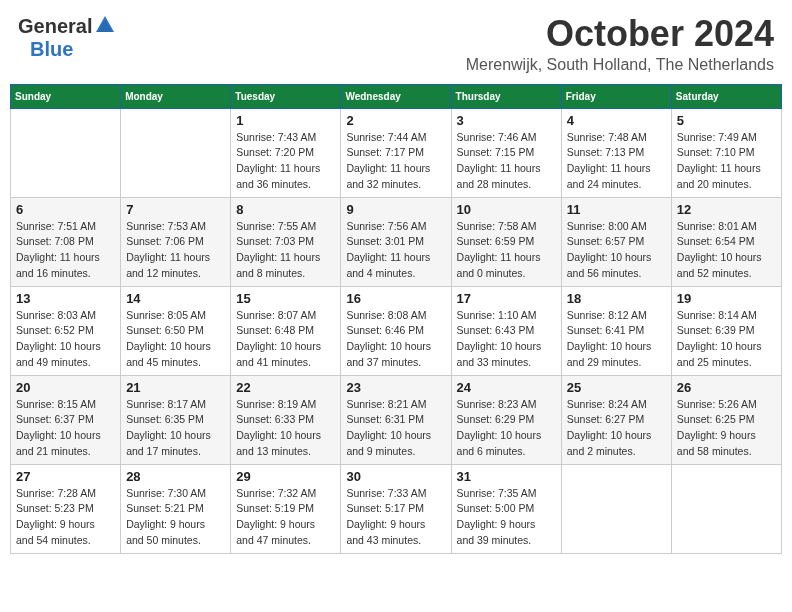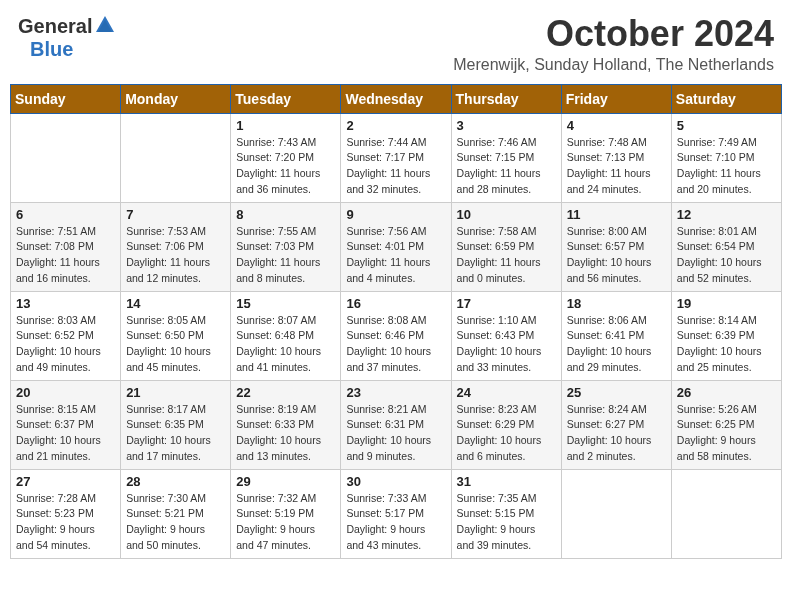--- a/index.html
+++ b/index.html
@@ -37,25 +37,25 @@
       font-size: 16px;
       color: #555;
       margin-top: 2px;
     }
     .calendar {
       width: 100%;
       border-collapse: collapse;
       font-size: 11px;
     }
     .calendar th {
-      background: #a16207;
+      background: #15803d;
       color: #fff;
       padding: 6px 4px;
       text-align: left;
-      font-size: 14px;
+      font-size: 10px;
       font-weight: bold;
       border: 1px solid #2060aa;
     }
     .calendar td {
       border: 1px solid #ccc;
       vertical-align: top;
       padding: 4px 5px;
       width: 14.28%;
       min-height: 80px;
       background: #fff;
@@ -89,21 +89,21 @@
         <polygon points="11,2 20,18 2,18" fill="#2f74c0"></polygon>
         <polygon points="11,6 18,18 4,18" fill="#1a5fa0" opacity="0.4"></polygon>
       </svg>
     </div>
     <div>
       <span style="font-size:20px;font-weight:bold;color:#2f74c0;margin-left:12px;">Blue</span>
     </div>
   </div>
   <div class="title-area">
     <div class="month-title">October 2024</div>
-    <div class="location-title">Merenwijk, Sunday Holland, The Netherlands</div>
+    <div class="location-title">Merenwijk, South Holland, The Netherlands</div>
   </div>
 </div>
 
 <table class="calendar">
   <thead>
     <tr>
     <th>Sunday</th>
         <th>Monday</th>
         <th>Tuesday</th>
         <th>Wednesday</th>
@@ -179,21 +179,21 @@
           <div class="day-info">
             <div>Sunrise: 7:55 AM</div>
             <div>Sunset: 7:03 PM</div>
             <div>Daylight: 11 hours and 8 minutes.</div>
           </div>
         </td>
         <td>
           <div class="day-number">9</div>
           <div class="day-info">
             <div>Sunrise: 7:56 AM</div>
-            <div>Sunset: 4:01 PM</div>
+            <div>Sunset: 3:01 PM</div>
             <div>Daylight: 11 hours and 4 minutes.</div>
           </div>
         </td>
         <td>
           <div class="day-number">10</div>
           <div class="day-info">
             <div>Sunrise: 7:58 AM</div>
             <div>Sunset: 6:59 PM</div>
             <div>Daylight: 11 hours and 0 minutes.</div>
           </div>
@@ -252,21 +252,21 @@
           <div class="day-number">17</div>
           <div class="day-info">
             <div>Sunrise: 1:10 AM</div>
             <div>Sunset: 6:43 PM</div>
             <div>Daylight: 10 hours and 33 minutes.</div>
           </div>
         </td>
         <td>
           <div class="day-number">18</div>
           <div class="day-info">
-            <div>Sunrise: 8:06 AM</div>
+            <div>Sunrise: 8:12 AM</div>
             <div>Sunset: 6:41 PM</div>
             <div>Daylight: 10 hours and 29 minutes.</div>
           </div>
         </td>
         <td>
           <div class="day-number">19</div>
           <div class="day-info">
             <div>Sunrise: 8:14 AM</div>
             <div>Sunset: 6:39 PM</div>
             <div>Daylight: 10 hours and 25 minutes.</div>
@@ -361,21 +361,21 @@
           <div class="day-info">
             <div>Sunrise: 7:33 AM</div>
             <div>Sunset: 5:17 PM</div>
             <div>Daylight: 9 hours and 43 minutes.</div>
           </div>
         </td>
         <td>
           <div class="day-number">31</div>
           <div class="day-info">
             <div>Sunrise: 7:35 AM</div>
-            <div>Sunset: 5:15 PM</div>
+            <div>Sunset: 5:00 PM</div>
             <div>Daylight: 9 hours and 39 minutes.</div>
           </div>
         </td>
         <td class="empty-cell"></td>
         <td class="empty-cell"></td>
       </tr>
     </tbody>
 </table>
 
 </body></html>

